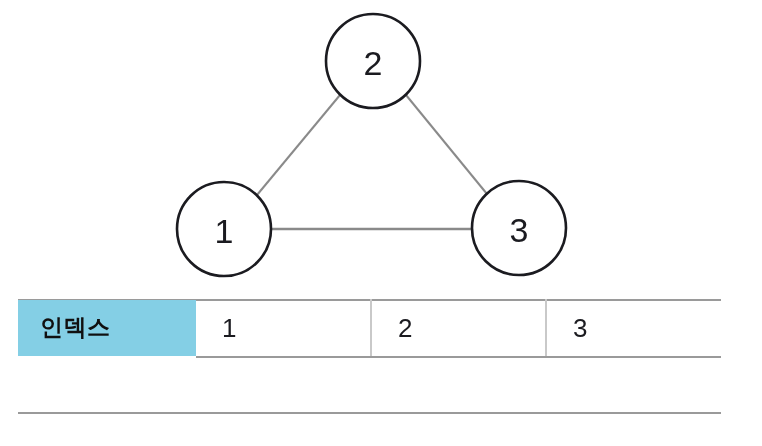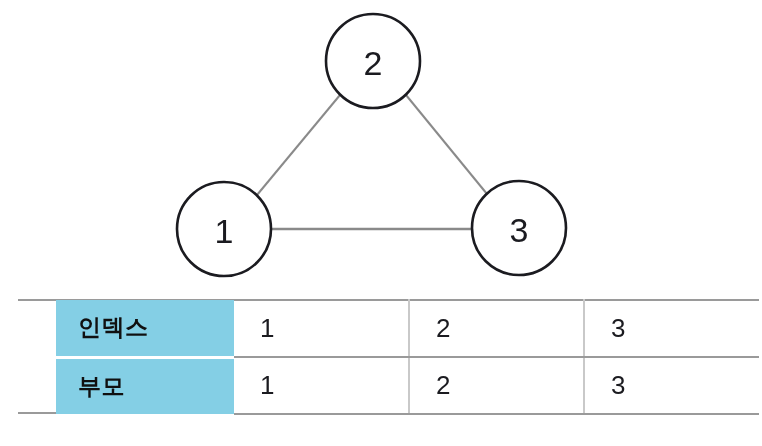--- a/index.html
+++ b/index.html
@@ -38,21 +38,20 @@
   }
 
   
   #parent-table {
     position: absolute;
     left: 18px;
     top: 299px;
     width: 703px;
     border-collapse: collapse;
     table-layout: fixed;
-    margin-left: 38px;
   }
   #parent-table tr {
     height: 57px;
   }
   #parent-table td {
     padding: 0;
     vertical-align: middle;
     border-top: 2px solid #9a9a9a;
     border-bottom: 2px solid #9a9a9a;
     border-right: 2px solid #c9c9c9;
@@ -135,20 +134,14 @@
 <div id="table-bottom-rule"></div>
 
 <table id="parent-table">
   <tbody>
     <tr class="row-index">
       <td class="row-head">인덱스</td>
       <td class="data-cell">1</td>
       <td class="data-cell">2</td>
       <td class="data-cell last-col">3</td>
     </tr>
-    <tr class="row-parent">
-      <td class="row-head">부모</td>
-      <td class="data-cell">1</td>
-      <td class="data-cell">2</td>
-      <td class="data-cell last-col">3</td>
-    </tr>
   </tbody>
 </table>
 
 </body></html>

